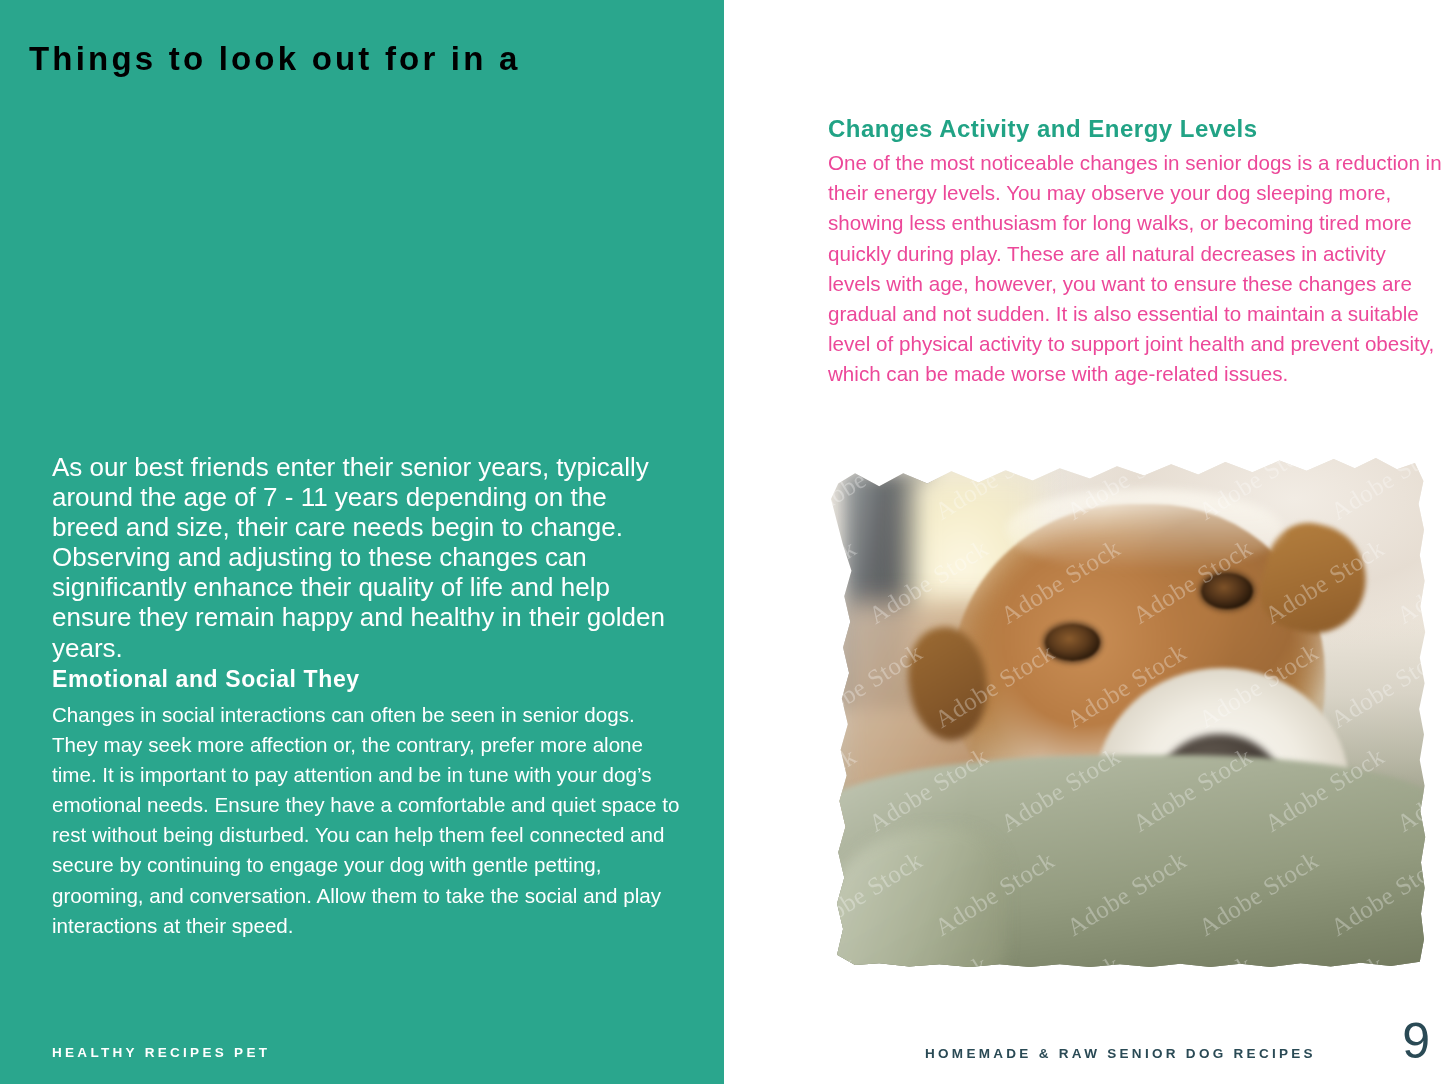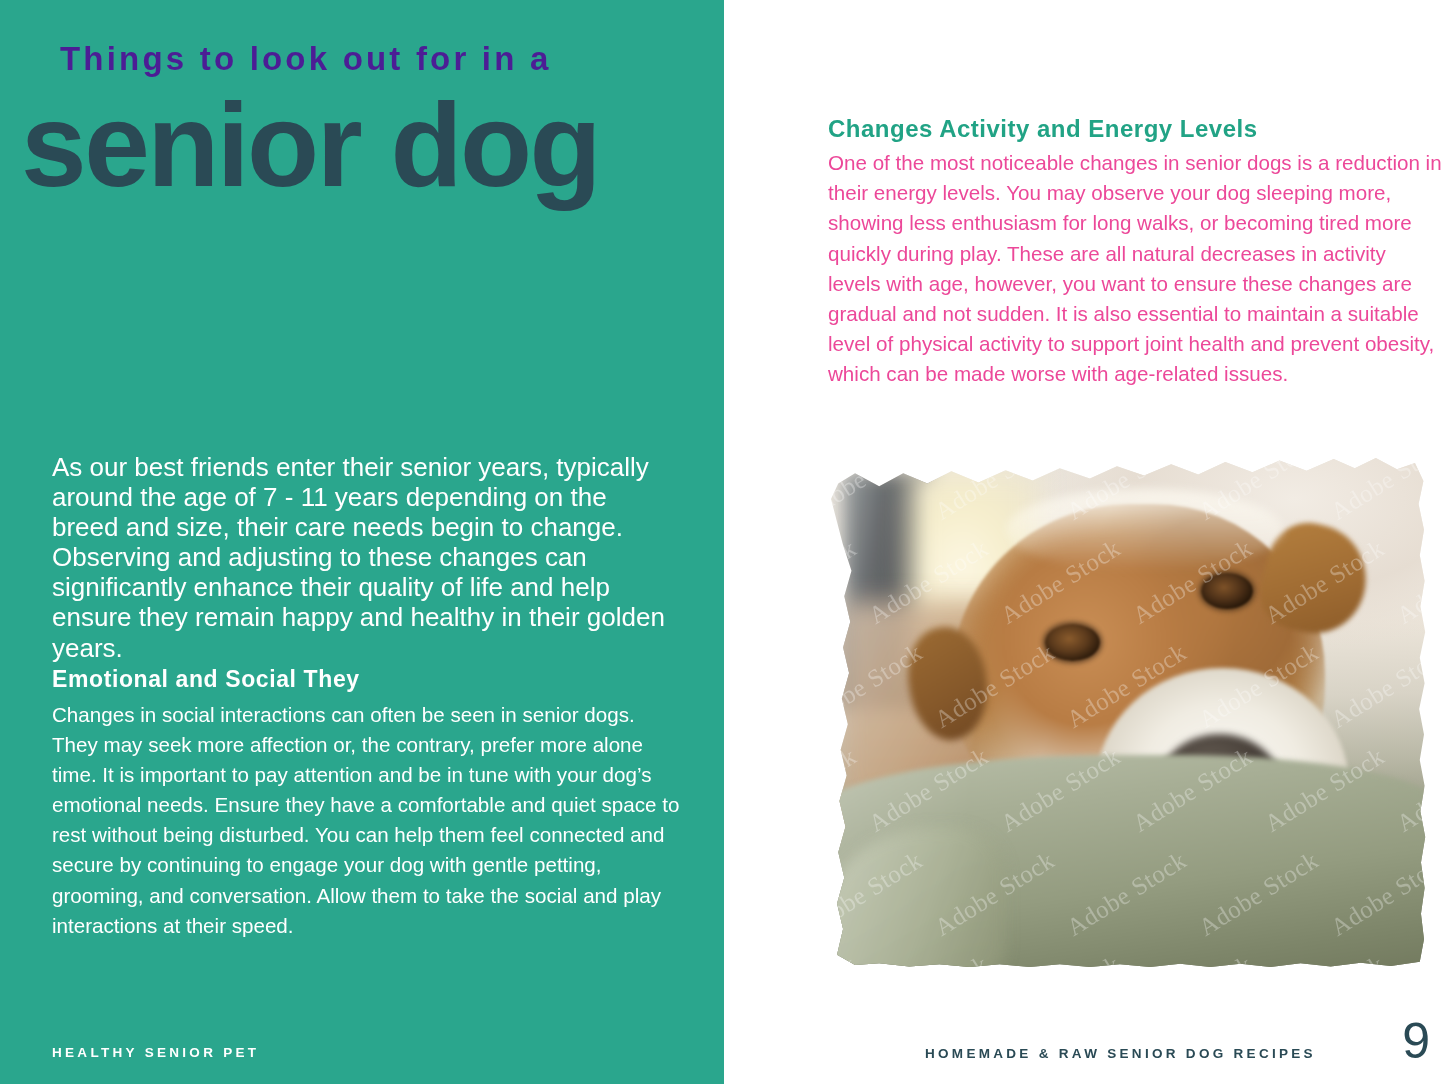--- a/index.html
+++ b/index.html
@@ -27,25 +27,24 @@
     height: 1084px;
     background: #2aa68d;
   }
 
   .kicker {
     position: absolute;
     left: 29px;
     top: 40px;
     font-size: 33px;
     font-weight: 700;
-    color: #4c1d95;
+    color: #000000;
     letter-spacing: 3.2px;
     line-height: 1.15;
     white-space: nowrap;
-    margin-left: 31px;
   }
 
   .hero-title {
     position: absolute;
     left: 21px;
     top: 86px;
     font-size: 118px;
     font-weight: 700;
     color: #2a4a55;
     letter-spacing: -2.5px;
@@ -306,29 +305,28 @@
 </style>
 </head>
 <body>
 
 <div id="page">
 
   <section id="left-panel">
 
     <h2 class="kicker">Things to look out for in a</h2>
 
-    <h1 class="hero-title">senior dog</h1>
 
     <p class="left-body">As our best friends enter their senior years, typically around the age of 7 - 11 years depending on the breed and size, their care needs begin to change. Observing and adjusting to these changes can significantly enhance their quality of life and help ensure they remain happy and healthy in their golden years.</p>
 
     <h3 class="left-subhead">Emotional and Social They</h3>
 
     <p class="left-body2">Changes in social interactions can often be seen in senior dogs. They may seek more affection or, the contrary, prefer more alone time. It is important to pay attention and be in tune with your dog’s emotional needs. Ensure they have a comfortable and quiet space to rest without being disturbed. You can help them feel connected and secure by continuing to engage your dog with gentle petting, grooming, and conversation. Allow them to take the social and play interactions at their speed.</p>
 
-    <div class="footer-left">HEALTHY SENIOR PET</div>
+    <div class="footer-left">HEALTHY RECIPES PET</div>
   </section>
 
   <section id="right-panel">
 
     <h3 class="right-head">Changes Activity and Energy Levels</h3>
 
     <p class="right-body">One of the most noticeable changes in senior dogs is a reduction in their energy levels. You may observe your dog sleeping more, showing less enthusiasm for long walks, or becoming tired more quickly during play. These are all natural decreases in activity levels with age, however, you want to ensure these changes are gradual and not sudden. It is also essential to maintain a suitable level of physical activity to support joint health and prevent obesity, which can be made worse with age-related issues.</p>
 
     <figure id="photo-wrap">
       <div id="photo">

